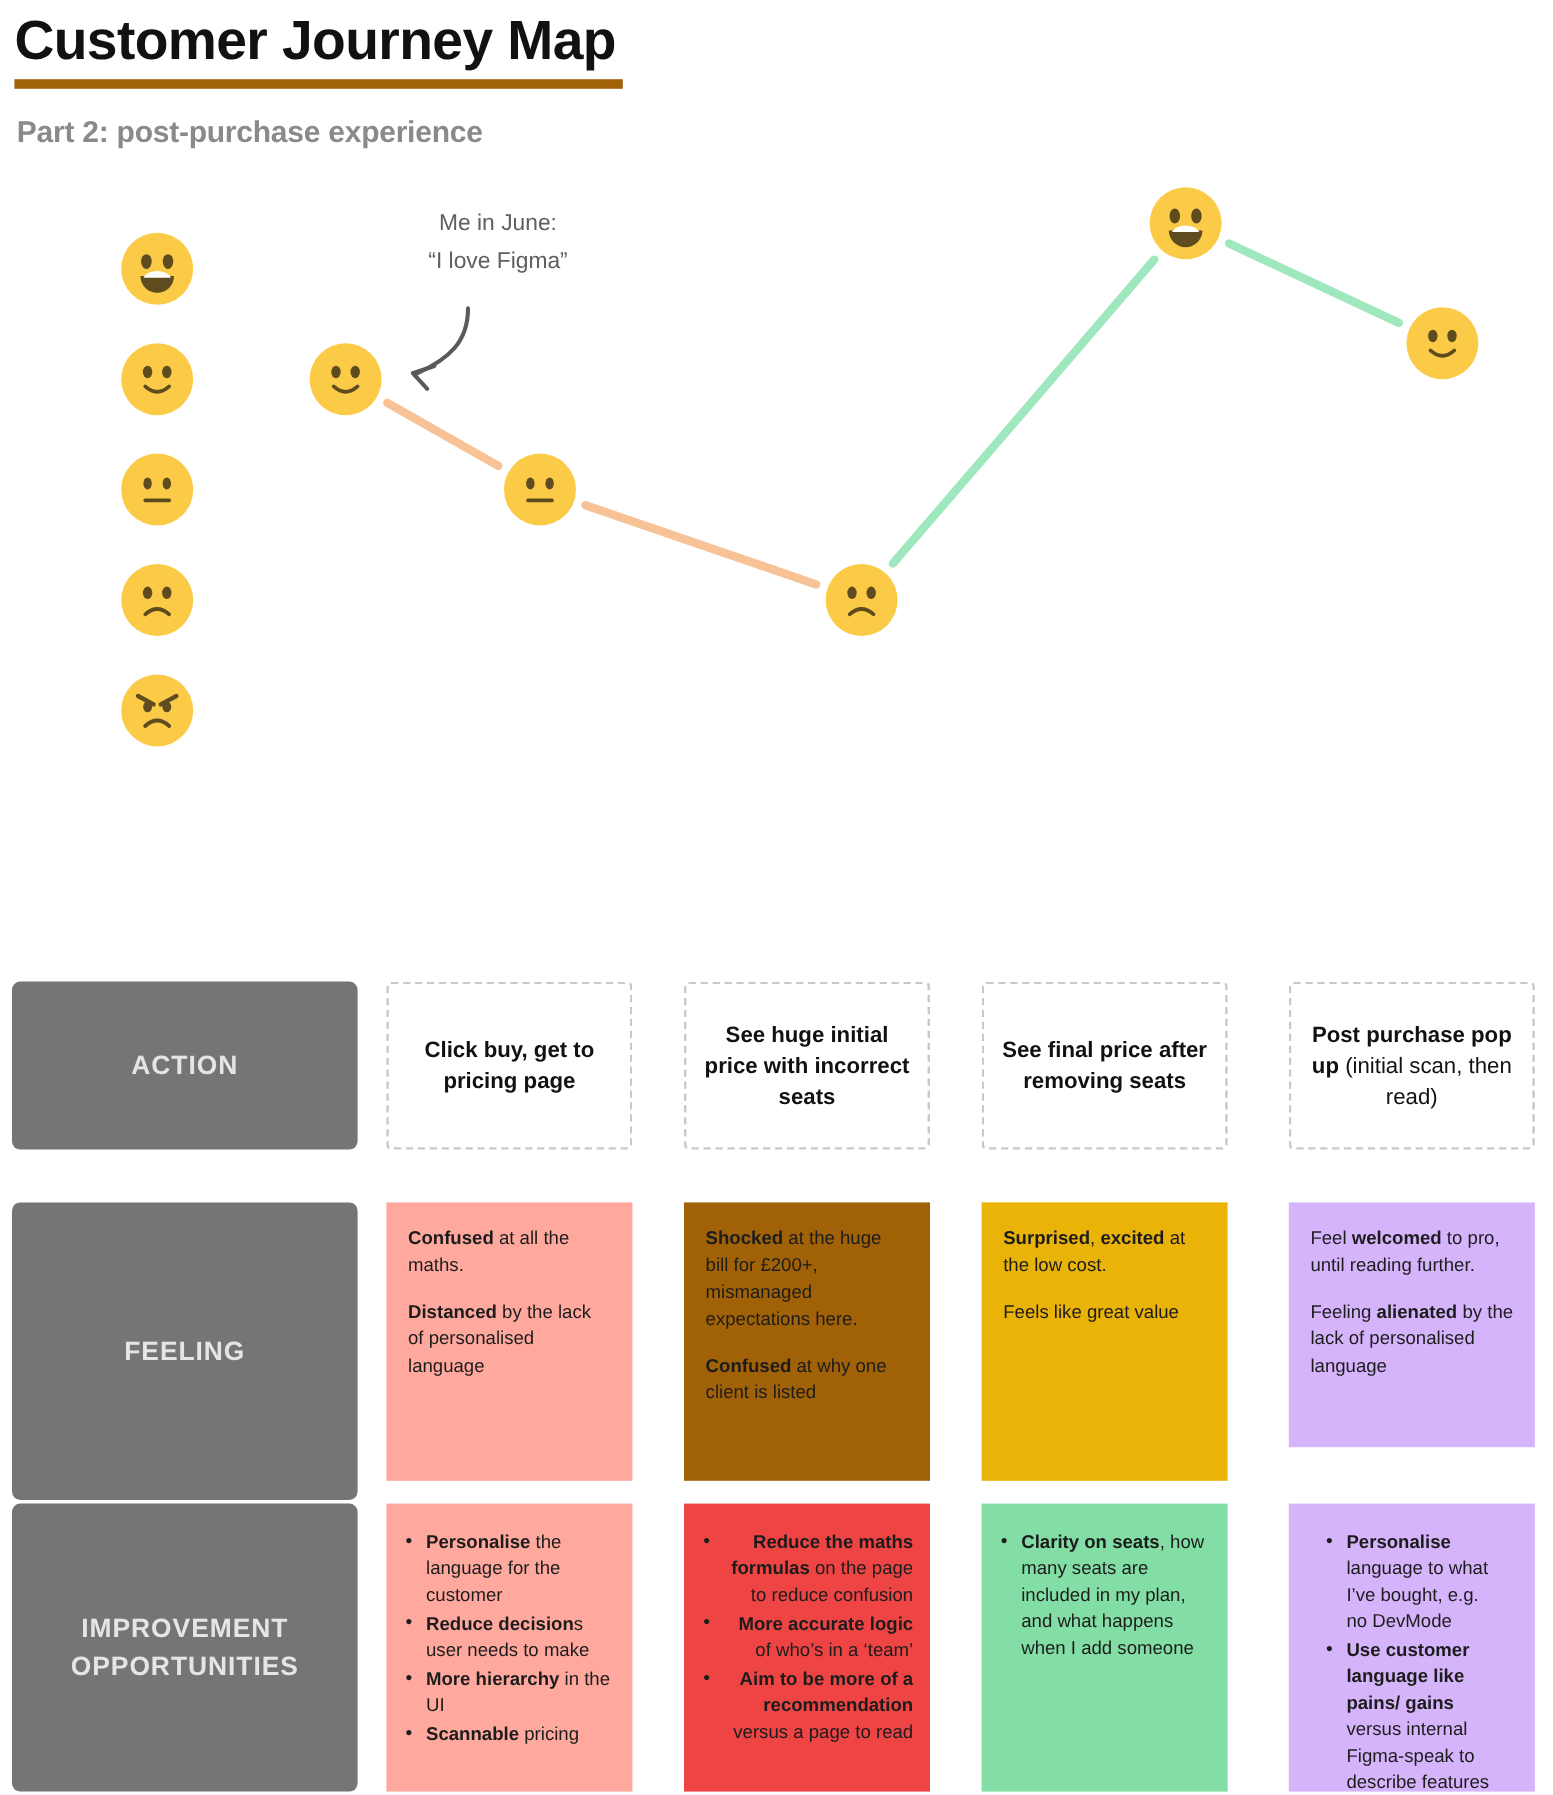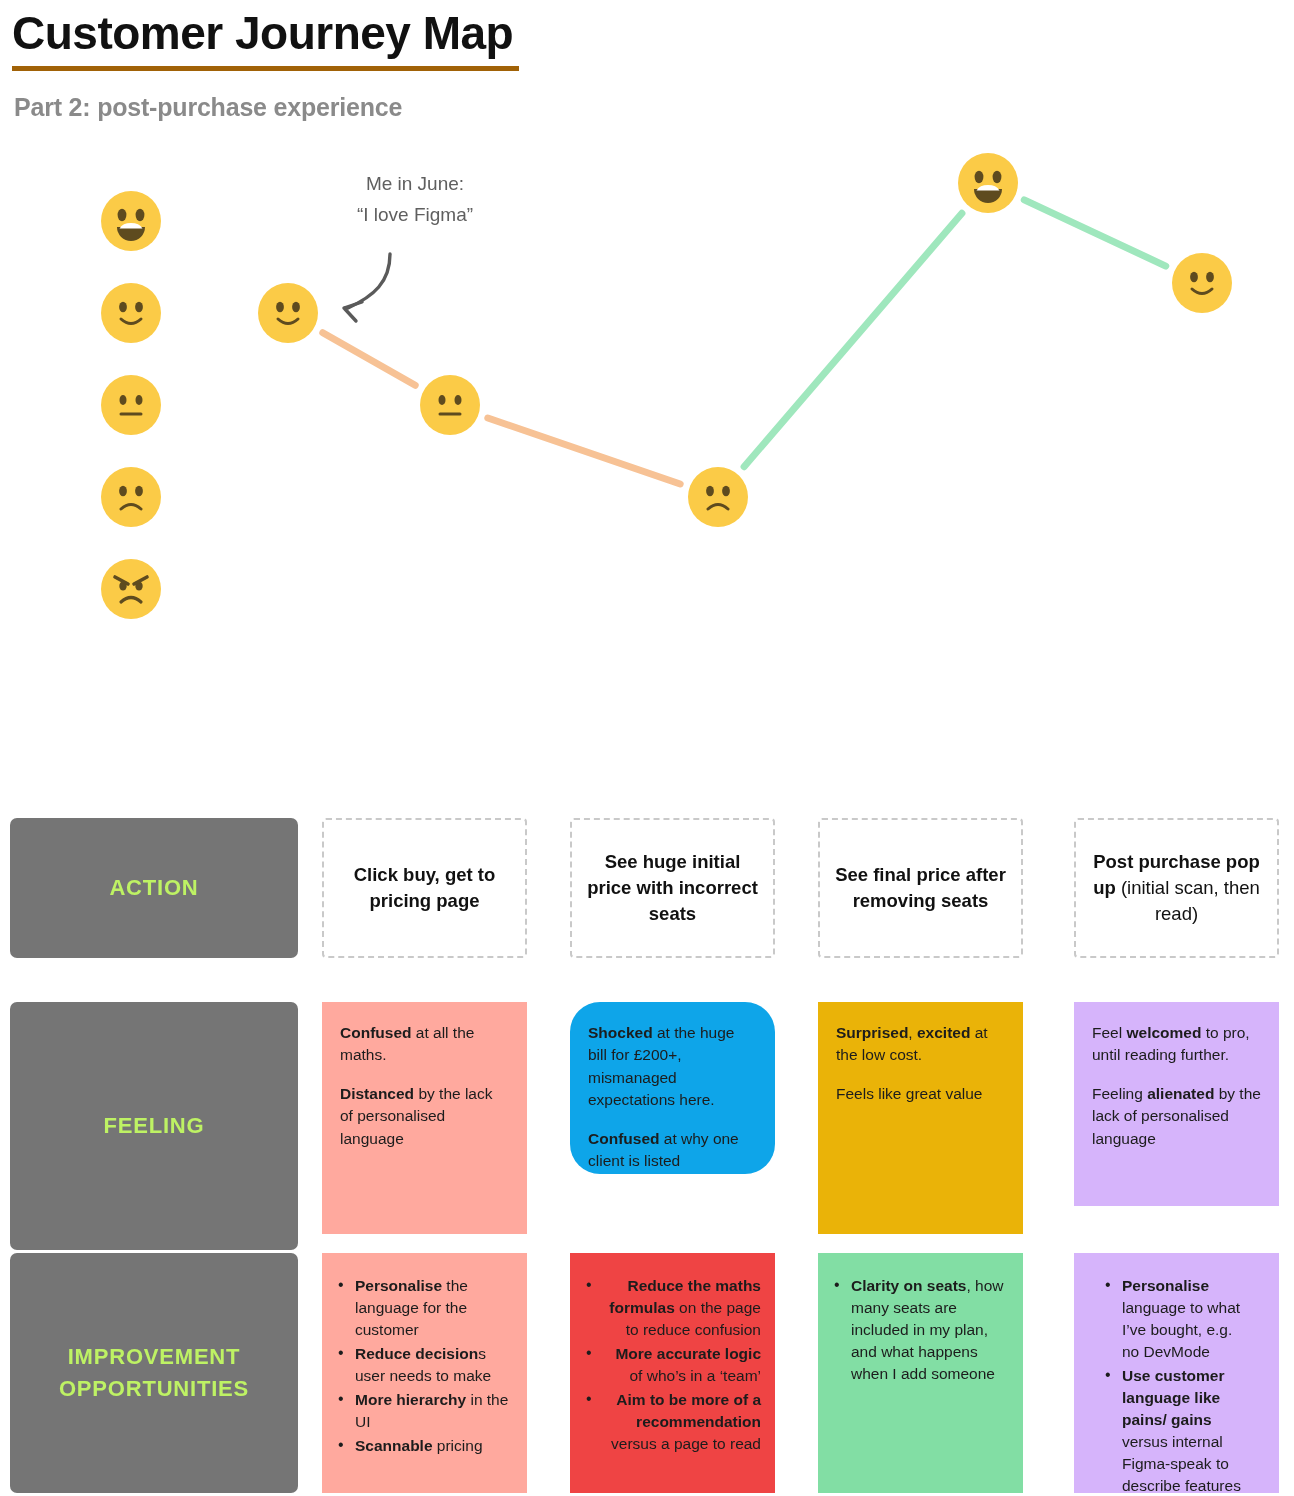--- a/index.html
+++ b/index.html
@@ -16,21 +16,21 @@
   
   .header { padding: 8px 0 0 12px; }
 
   .page-title {
     font-size: 46px;
     font-weight: bold;
     color: #111111;
     letter-spacing: -0.5px;
     line-height: 1.12;
     display: inline-block;
-    border-bottom: 5px solid #a16207;
+    border-bottom: 8px solid #a16207;
     padding-bottom: 6px;
     padding-right: 6px;
   }
 
   .page-subtitle {
     font-size: 25px;
     font-weight: bold;
     color: #8a8a8a;
     margin-top: 22px;
     margin-left: 2px;
@@ -78,21 +78,21 @@
     width: 1294px;
   }
 
   .row { position: relative; width: 1294px; }
 
   .row-label {
     position: absolute;
     left: 10px;
     background: #757575;
     border-radius: 7px;
-    color: #bef264;
+    color: #e5e5e5;
     font-size: 22px;
     font-weight: bold;
     letter-spacing: 0.8px;
     display: flex;
     align-items: center;
     justify-content: center;
     text-align: center;
     line-height: 1.45;
     width: 288px;
   }
@@ -280,21 +280,21 @@
     </div>
     <div class="row" style="height: 232px; position: absolute; top: 184px;">
       <div class="row-label" style="height: 248px; top: 0px;">FEELING</div>
       <div class="cell" style="left: 322px; top: 0px;">
         <div class="sticky" style="background: rgb(255, 169, 158); height: 232px;">
           <p><b>Confused</b> at all the maths.</p>
           <p><b>Distanced</b> by the lack of personalised language</p>
         </div>
       </div>
       <div class="cell" style="left: 570px; top: 0px;">
-        <div class="sticky" style="background: #0ea5e9; height: 172px; border-radius: 30px;">
+        <div class="sticky" style="background: #a16207; height: 232px;">
           <p><b>Shocked</b> at the huge bill for £200+, mismanaged expectations here.</p>
           <p><b>Confused</b> at why one client is listed</p>
         </div>
       </div>
       <div class="cell" style="left: 818px; top: 0px;">
         <div class="sticky" style="background: #eab308; height: 232px;">
           <p><b>Surprised</b>, <b>excited</b> at the low cost.</p>
           <p>Feels like great value</p>
         </div>
       </div>

